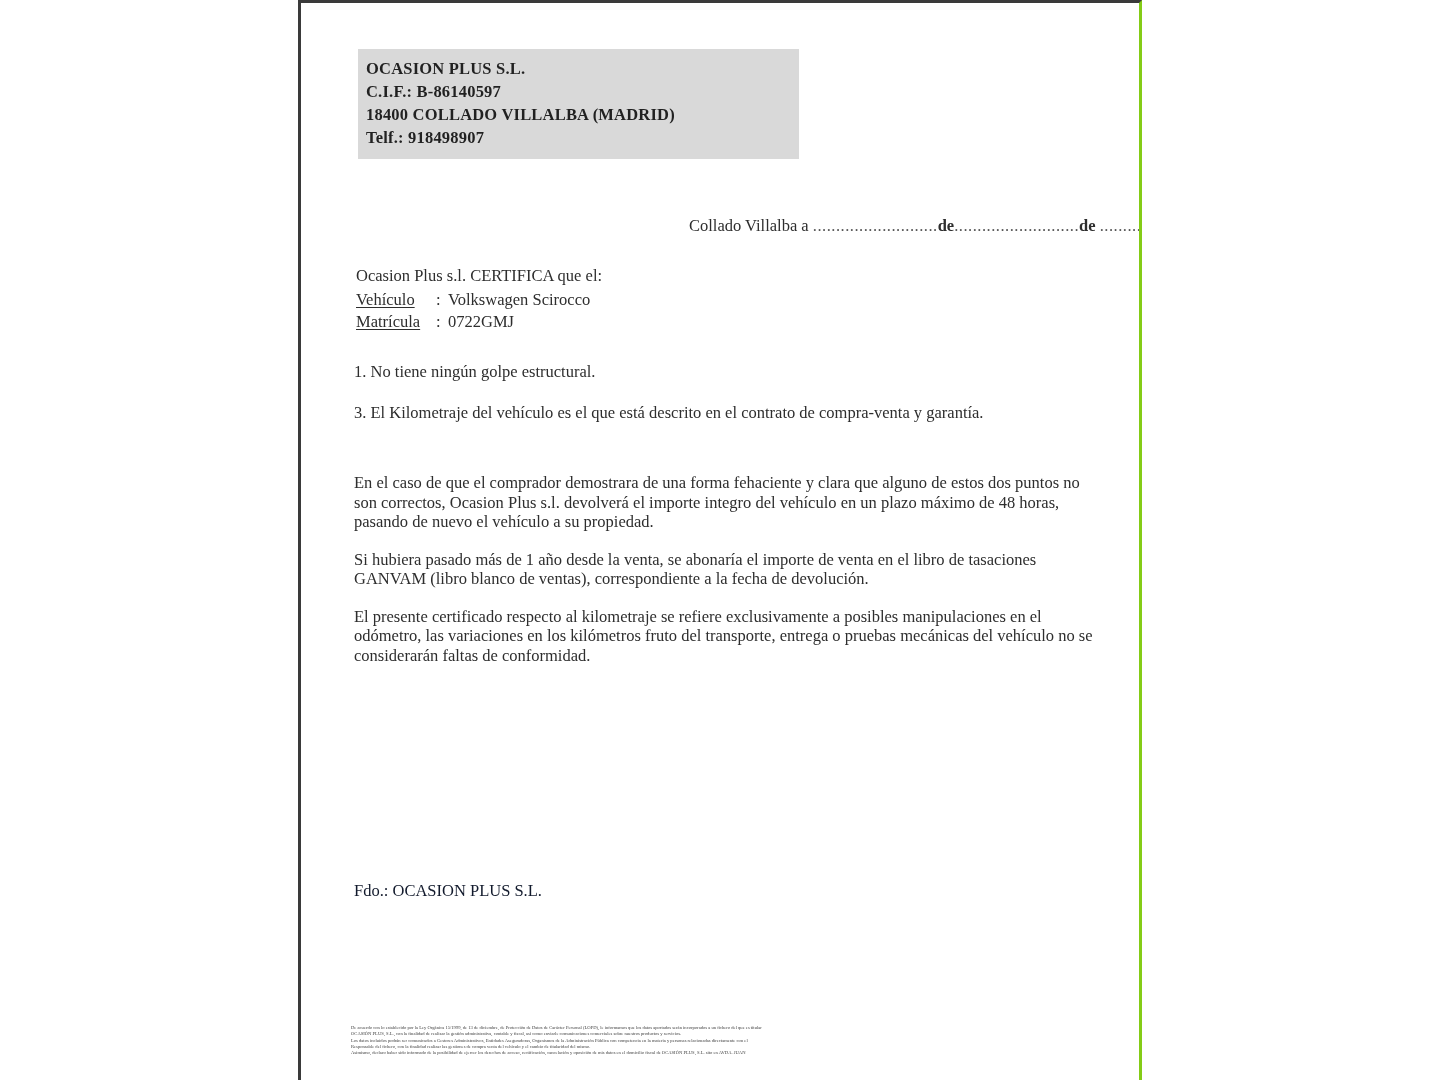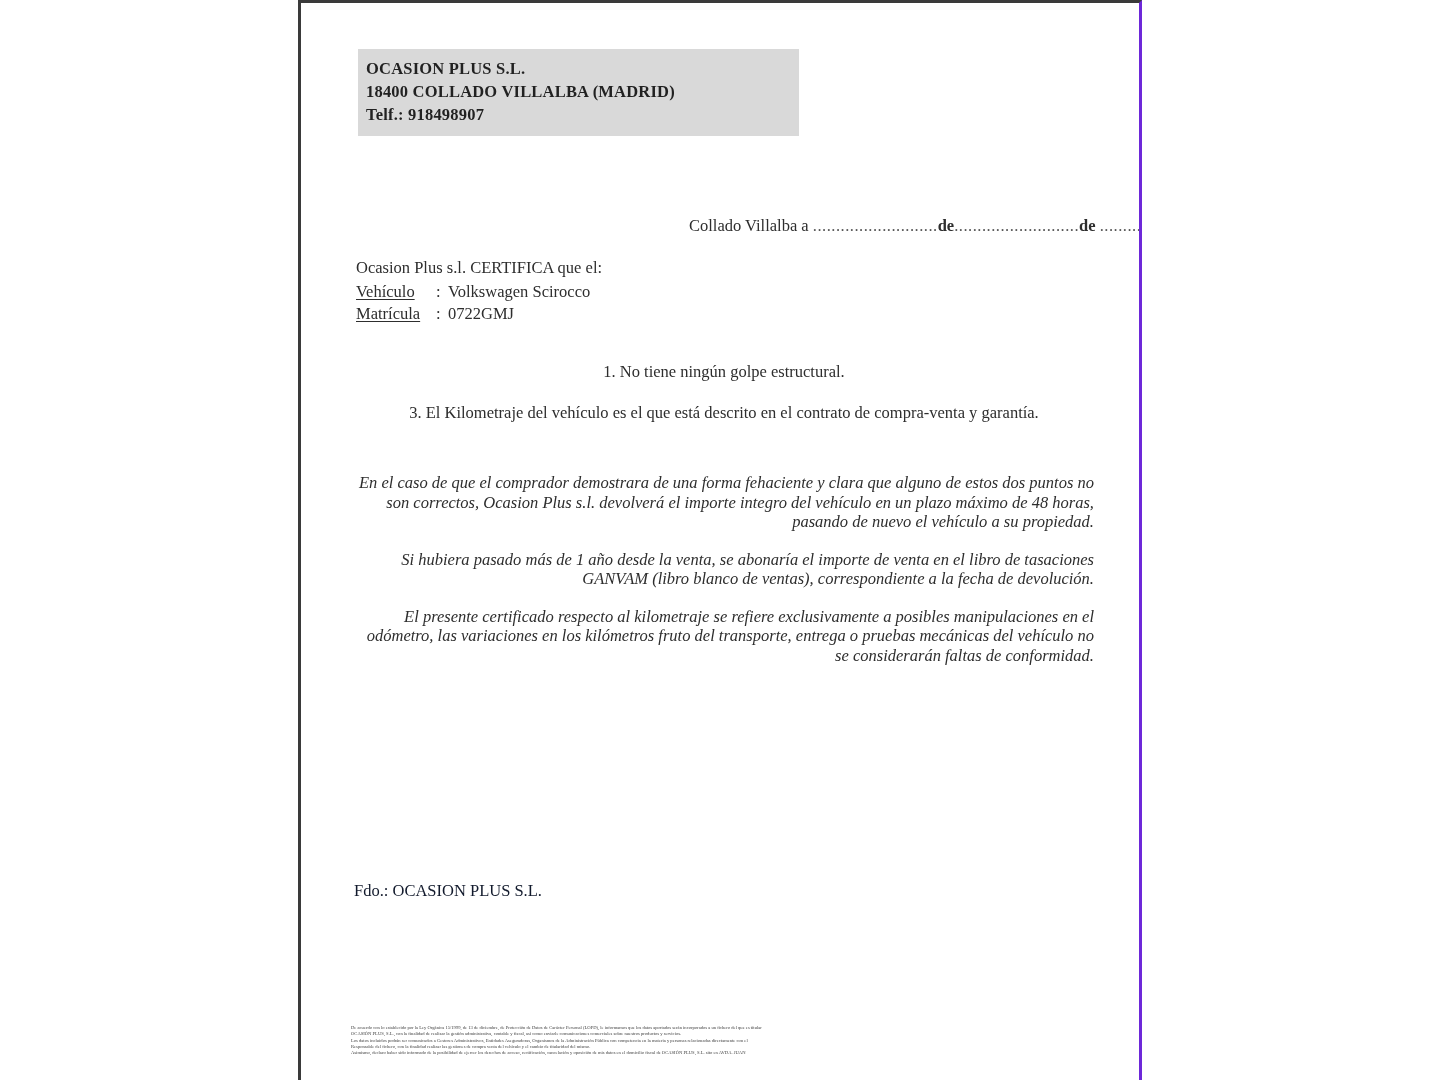--- a/index.html
+++ b/index.html
@@ -18,21 +18,21 @@
 
   
   #page-sheet {
     position: absolute;
     left: 298px;
     top: 0px;
     width: 844px;
     height: 1080px;
     background: #ffffff;
     border-left: 3px solid #3a3a3a;
-    border-right: 3px solid #6d28d9;
+    border-right: 3px solid #84cc16;
     border-top: 3px solid #3a3a3a;
     box-sizing: border-box;
     overflow: hidden;
   }
 
   #page-inner {
     position: absolute;
     left: 0; top: 0;
     width: 100%;
     height: 100%;
@@ -83,20 +83,21 @@
     position: absolute;
     left: 55px;
     top: 254px;
     font-size: 16.5px;
     line-height: 22.5px;
     color: #2b2b2b;
   }
   #certifica-block .intro {
     margin-bottom: 1px;
     white-space: nowrap;
+    margin-top: 8px;
   }
   .kv-row {
     white-space: nowrap;
     line-height: 22.5px;
     font-family: Liberation Serif, serif;
   }
   .kv-label {
     display: inline-block;
     width: 80px;
     text-decoration: underline;
@@ -113,37 +114,35 @@
     left: 53px;
     top: 358px;
     font-size: 16.5px;
     line-height: 22px;
     color: #2b2b2b;
     width: 740px;
   }
   #points .point {
     margin-bottom: 19px;
     white-space: nowrap;
-    text-align: center;
   }
 
   
   #body-paragraphs {
     position: absolute;
     left: 53px;
     top: 470px;
     width: 740px;
     font-size: 16.5px;
     line-height: 19.5px;
     color: #2b2b2b;
   }
   #body-paragraphs p {
     margin: 0 0 18px 0;
-    text-align: right;
-    font-style: italic;
+    text-align: left;
   }
 
   
   #signature {
     position: absolute;
     left: 53px;
     top: 878px;
     font-size: 16.5px;
     color: #0f172a;
     white-space: nowrap;
@@ -168,20 +167,21 @@
   }
 </style>
 </head>
 <body>
 
 <div id="page-sheet">
   <div id="page-inner">
 
     <div id="letterhead">
       <div class="lh-line">OCASION PLUS S.L.</div>
+      <div class="lh-line">C.I.F.: B-86140597</div>
       <div class="lh-line">18400 COLLADO VILLALBA (MADRID)</div>
       <div class="lh-line">Telf.: 918498907</div>
     </div>
 
     <div id="date-line">
       <span>Collado Villalba a</span>
       <span class="dots">...........................</span><span class="de">de</span><span class="dots">...........................</span><span class="de">de</span>
       <span class="dots">.........</span>
     </div>
 

